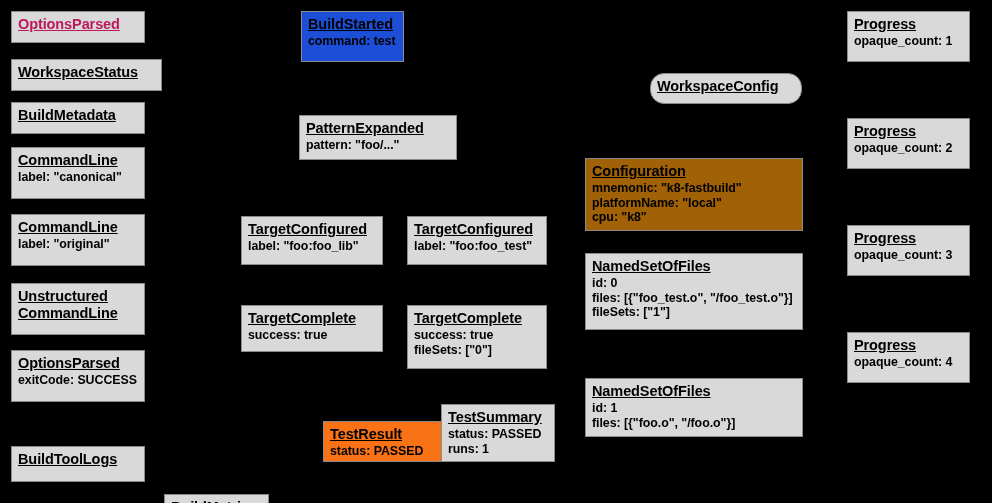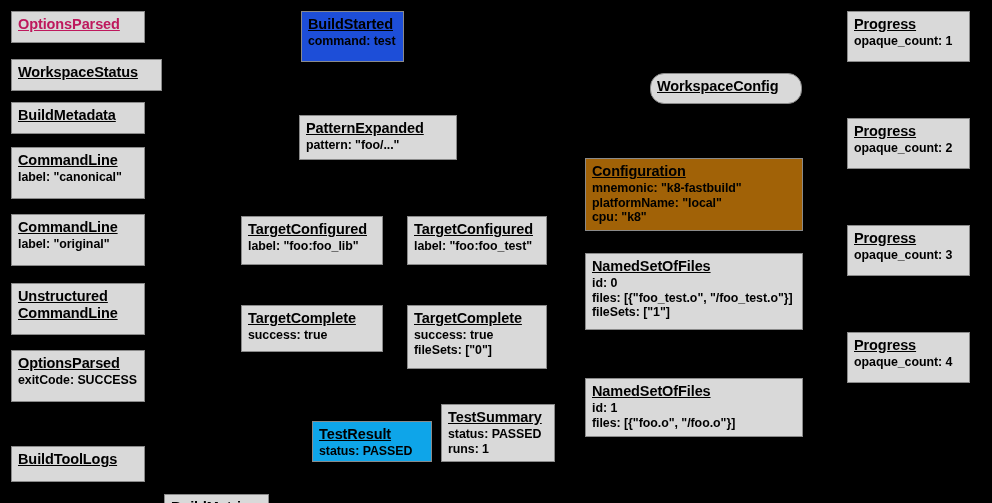--- a/index.html
+++ b/index.html
@@ -124,21 +124,21 @@
         <span class="node-field">success: true</span>
       </span>
     </div>
     <div class="node" style="left: 407px; top: 305px; width: 140px; height: 64px; background: rgb(217, 217, 217); border-color: rgb(138, 138, 138); color: rgb(0, 0, 0);">
       <span class="node-title">TargetComplete</span>
       <span class="node-fields">
         <span class="node-field">success: true</span>
         <span class="node-field">fileSets: ["0"]</span>
       </span>
     </div>
-    <div class="node" style="left: 312px; top: 421px; width: 120px; height: 41px; background: #0ea5e9; border-color: rgb(138, 138, 138); color: rgb(0, 0, 0);">
+    <div class="node" style="left: 323px; top: 421px; width: 120px; height: 41px; background: #f97316; border-color: rgb(138, 138, 138); color: rgb(0, 0, 0);">
       <span class="node-title">TestResult</span>
       <span class="node-fields">
         <span class="node-field">status: PASSED</span>
       </span>
     </div>
     <div class="node" style="left: 441px; top: 404px; width: 114px; height: 58px; background: rgb(217, 217, 217); border-color: rgb(138, 138, 138); color: rgb(0, 0, 0);">
       <span class="node-title">TestSummary</span>
       <span class="node-fields">
         <span class="node-field">status: PASSED</span>
         <span class="node-field">runs: 1</span>

